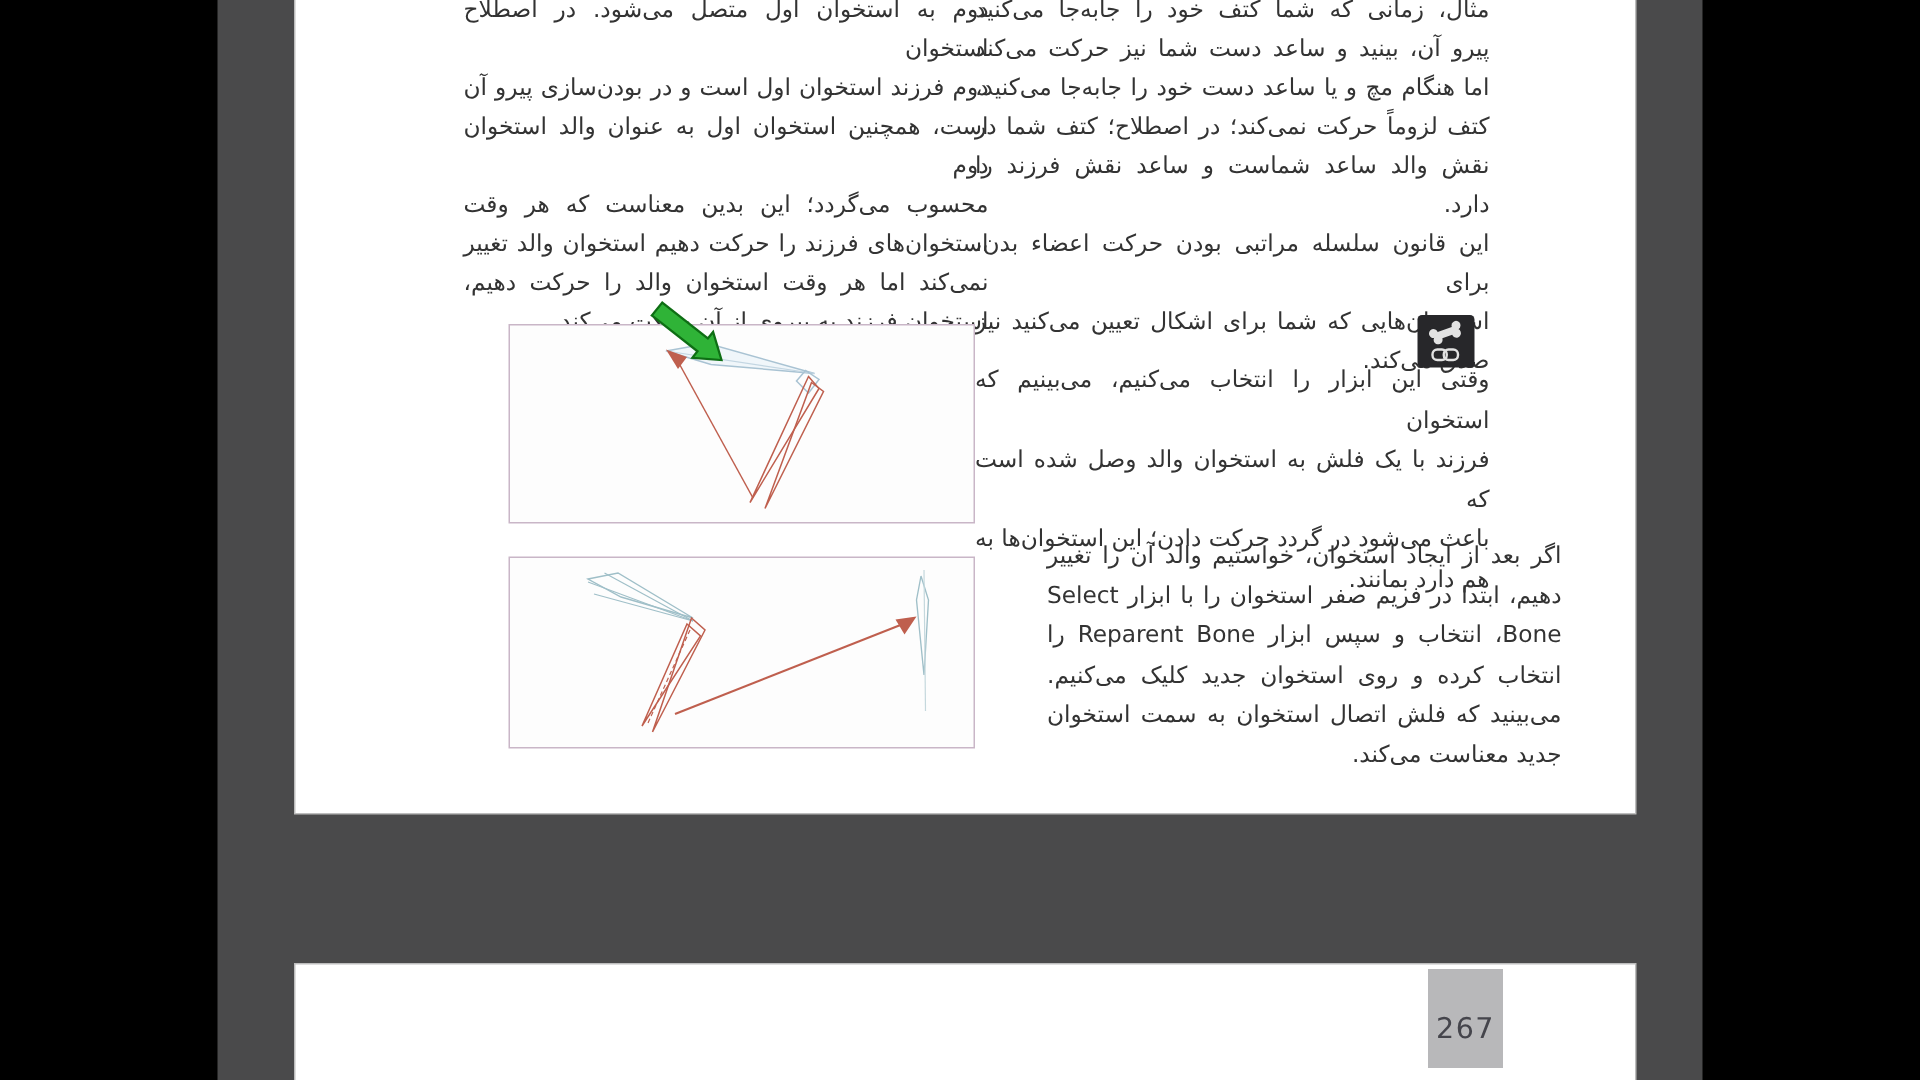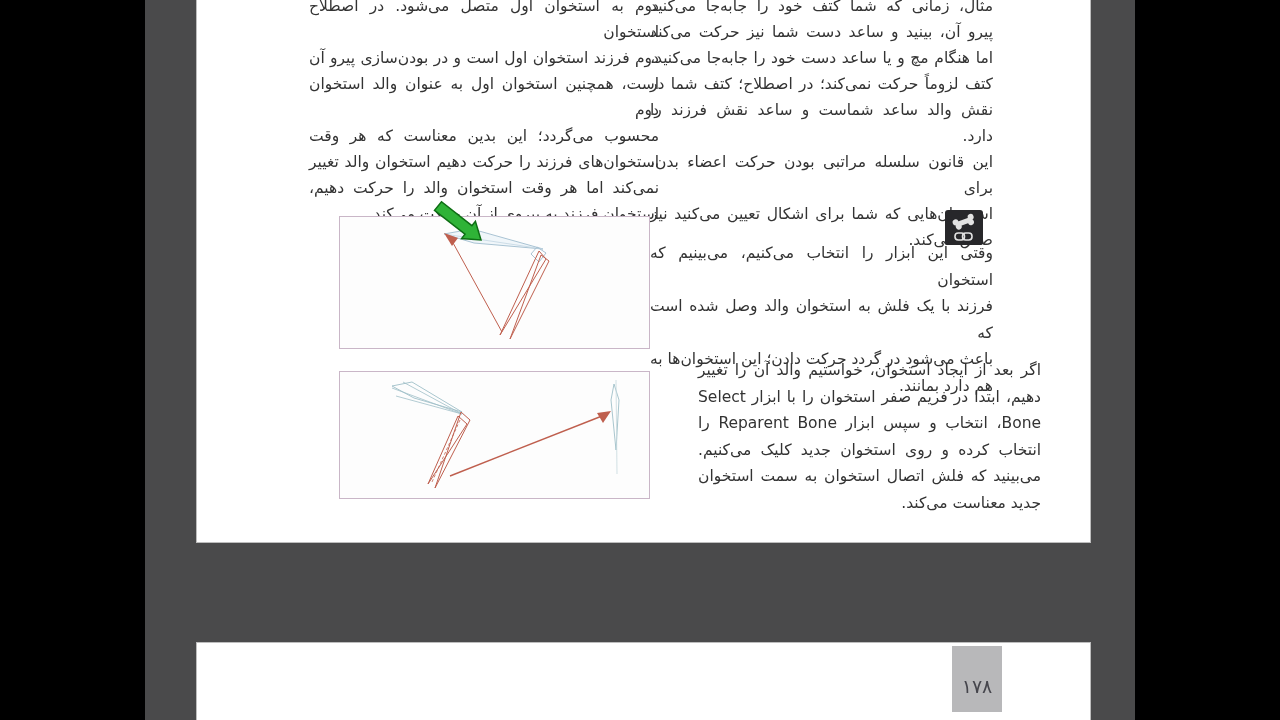--- a/index.html
+++ b/index.html
@@ -126,18 +126,18 @@
           <polygon points="271,39 257,41 263,51" fill="#bf5f4e"></polygon>
 
           <polygon points="274,12 279,28 276,78 271,28" fill="none" stroke="#9fbfc8" stroke-width="0.9"></polygon>
           <line x1="276" y1="8" x2="277" y2="102" stroke="#c5d8dd" stroke-width="0.8"></line>
         </svg>
       </div>
     </div>
 
     <div class="page page2">
       <div class="pagenum-box">
-        <span>١٧٨</span>
+        <span>267</span>
       </div>
     </div>
 
   </div>
 </div>
 
 </body></html>

